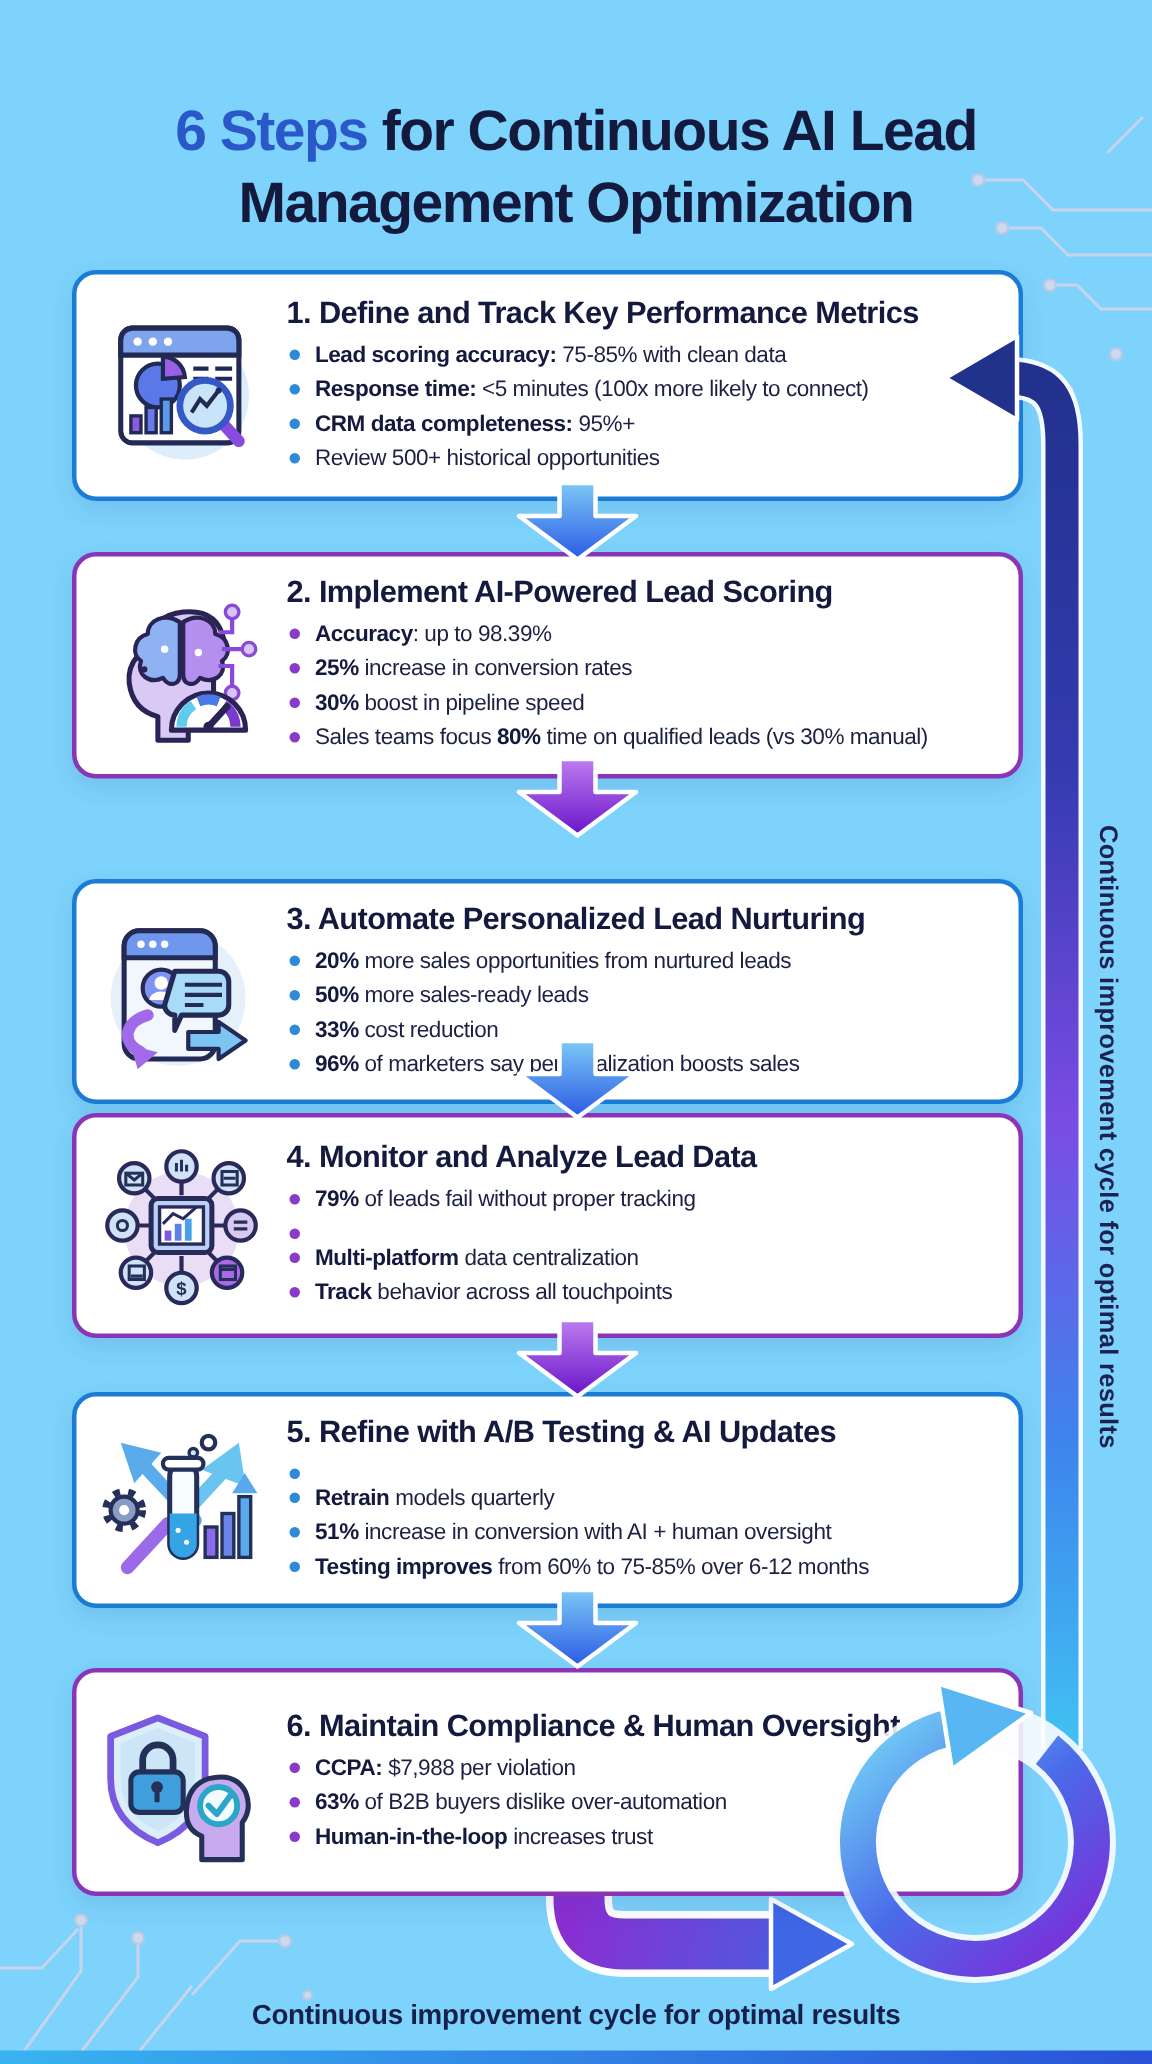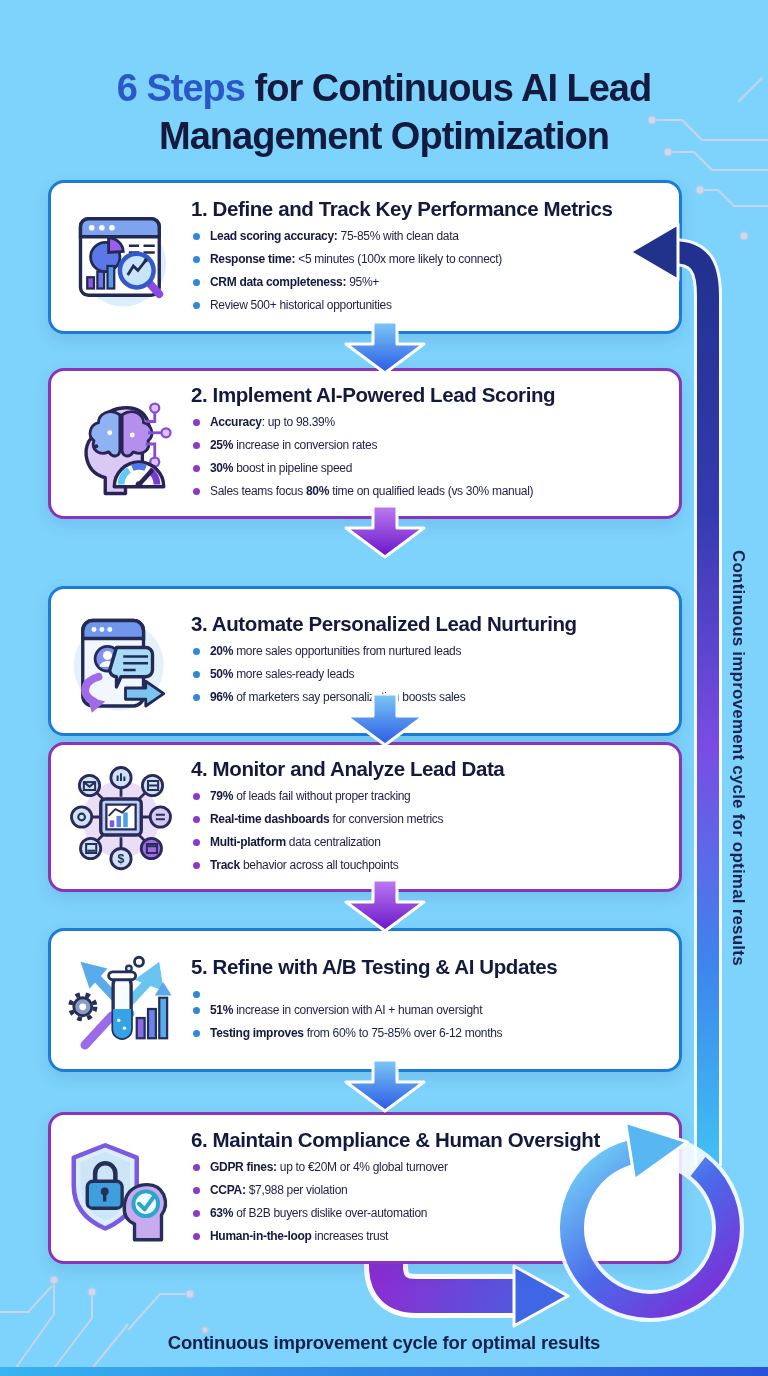--- a/index.html
+++ b/index.html
@@ -17,21 +17,21 @@
   .card--blue{border:3px solid #1b7cd8;}
   .card--purple{border:3px solid #8a35b8;}
   .icon-wrap{flex:0 0 140px;display:flex;align-items:center;justify-content:center;}
   .card-body{flex:1;padding:10px 14px 10px 0;}
   .card-title{margin:0 0 5px 0;font-size:20.5px;font-weight:700;color:#131a3e;letter-spacing:-0.4px;}
   .bullets{list-style:none;margin:0;padding:0;}
   .bullet{display:flex;align-items:flex-start;margin:2px 0;}
   .dot{flex:0 0 7px;width:7px;height:7px;border-radius:50%;margin:7px 10px 0 2px;}
   .card--blue .dot{background:#2e8ad8;}
   .card--purple .dot{background:#8a3ac8;}
-  .bt{font-size:12px;line-height:21px;color:#1c2144;letter-spacing:-0.3px;}
+  .bt{font-size:15px;line-height:21px;color:#1c2144;letter-spacing:-0.3px;}
   .bt b{font-weight:700;color:#131a3e;}
   .gap-arrow{position:absolute;left:339px;width:92px;height:54px;z-index:4;pointer-events:none;}
   .cycle-overlay{position:absolute;inset:0;z-index:4;pointer-events:none;}
   .elbow-svg{position:absolute;inset:0;z-index:1;pointer-events:none;}
   .side-label{position:absolute;left:718px;top:530px;height:456px;width:30px;z-index:5;
         writing-mode:vertical-rl;text-align:center;font-size:17px;font-weight:700;color:#1b2252;
         letter-spacing:0.2px;}
   .bottom-label{position:absolute;left:0;top:1332px;width:768px;z-index:5;text-align:center;
         font-size:18.5px;font-weight:700;color:#17204a;letter-spacing:-0.2px;}
   .bottom-strip{position:absolute;left:0;bottom:0;width:768px;height:9px;z-index:6;
@@ -207,20 +207,24 @@
         <li class="bullet">
             <span class="dot"></span>
             <span class="bt"><b>20%</b><span> more sales opportunities from nurtured leads</span></span>
           </li>
         <li class="bullet">
             <span class="dot"></span>
             <span class="bt"><b>50%</b><span> more sales-ready leads</span></span>
           </li>
         <li class="bullet">
             <span class="dot"></span>
+            <span class="bt"><b>33%</b><span> cost reduction</span></span>
+          </li>
+        <li class="bullet">
+            <span class="dot"></span>
             <span class="bt"><b>96%</b><span> of marketers say personalization boosts sales</span></span>
           </li>
       </ul>
     </div>
   </section>
 
   <section class="card card--purple" style="top:742px;height:144px">
     <div class="icon-wrap">
       <svg width="108" height="108" viewBox="0 0 96 96">
         <circle cx="48" cy="50" r="34" fill="#eadef7"></circle>
@@ -261,21 +265,20 @@
     </div>
     <div class="card-body">
       <h2 class="card-title">4. Monitor and Analyze Lead Data</h2>
       <ul class="bullets">
         <li class="bullet">
             <span class="dot"></span>
             <span class="bt"><b>79%</b><span> of leads fail without proper tracking</span></span>
           </li>
         <li class="bullet">
             <span class="dot"></span>
-            <span class="bt"><b>Real-time dashboards</b><span> for conversion metrics</span></span>
           </li>
         <li class="bullet">
             <span class="dot"></span>
             <span class="bt"><b>Multi-platform</b><span> data centralization</span></span>
           </li>
         <li class="bullet">
             <span class="dot"></span>
             <span class="bt"><b>Track</b><span> behavior across all touchpoints</span></span>
           </li>
       </ul>
@@ -309,20 +312,24 @@
       </svg>
     </div>
     <div class="card-body">
       <h2 class="card-title">5. Refine with A/B Testing &amp; AI Updates</h2>
       <ul class="bullets">
         <li class="bullet">
             <span class="dot"></span>
           </li>
         <li class="bullet">
             <span class="dot"></span>
+            <span class="bt"><b>Retrain</b><span> models quarterly</span></span>
+          </li>
+        <li class="bullet">
+            <span class="dot"></span>
             <span class="bt"><b>51%</b><span> increase in conversion with AI + human oversight</span></span>
           </li>
         <li class="bullet">
             <span class="dot"></span>
             <span class="bt"><b>Testing improves</b><span> from 60% to 75-85% over 6-12 months</span></span>
           </li>
       </ul>
     </div>
   </section>
 
@@ -336,24 +343,20 @@
         <circle cx="33.5" cy="51" r="3.5" fill="#243058"></circle>
           <rect x="32" y="52" width="3" height="8" fill="#243058"></rect>
         <path d="M60 94 V80 Q50 76 51 64 Q52 50 64 46 Q80 42 86 54 Q90 64 84 72 L84 94 Z" fill="#c8abef" stroke="#243058" stroke-width="3" stroke-linejoin="round"></path>
         <circle cx="70" cy="62" r="11" fill="#f2fbff" stroke="#2ba6c9" stroke-width="3.5"></circle>
         <polyline points="64,62 69,67 77,56" fill="none" stroke="#2ba6c9" stroke-width="3.5" stroke-linecap="round" stroke-linejoin="round"></polyline>
       </svg>
     </div>
     <div class="card-body">
       <h2 class="card-title">6. Maintain Compliance &amp; Human Oversight</h2>
       <ul class="bullets">
-        <li class="bullet">
-            <span class="dot"></span>
-            <span class="bt"><b>GDPR fines:</b><span> up to €20M or 4% global turnover</span></span>
-          </li>
         <li class="bullet">
             <span class="dot"></span>
             <span class="bt"><b>CCPA:</b><span> $7,988 per violation</span></span>
           </li>
         <li class="bullet">
             <span class="dot"></span>
             <span class="bt"><b>63%</b><span> of B2B buyers dislike over-automation</span></span>
           </li>
         <li class="bullet">
             <span class="dot"></span>

